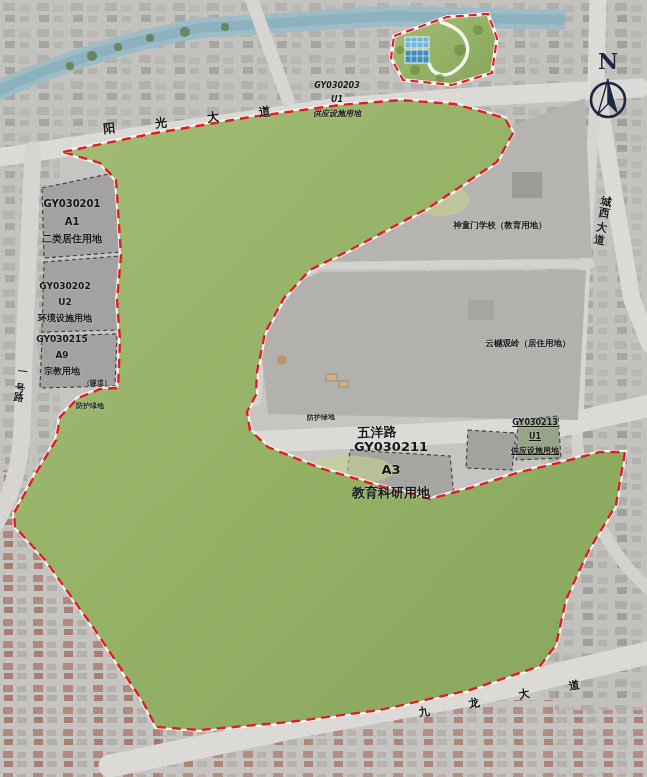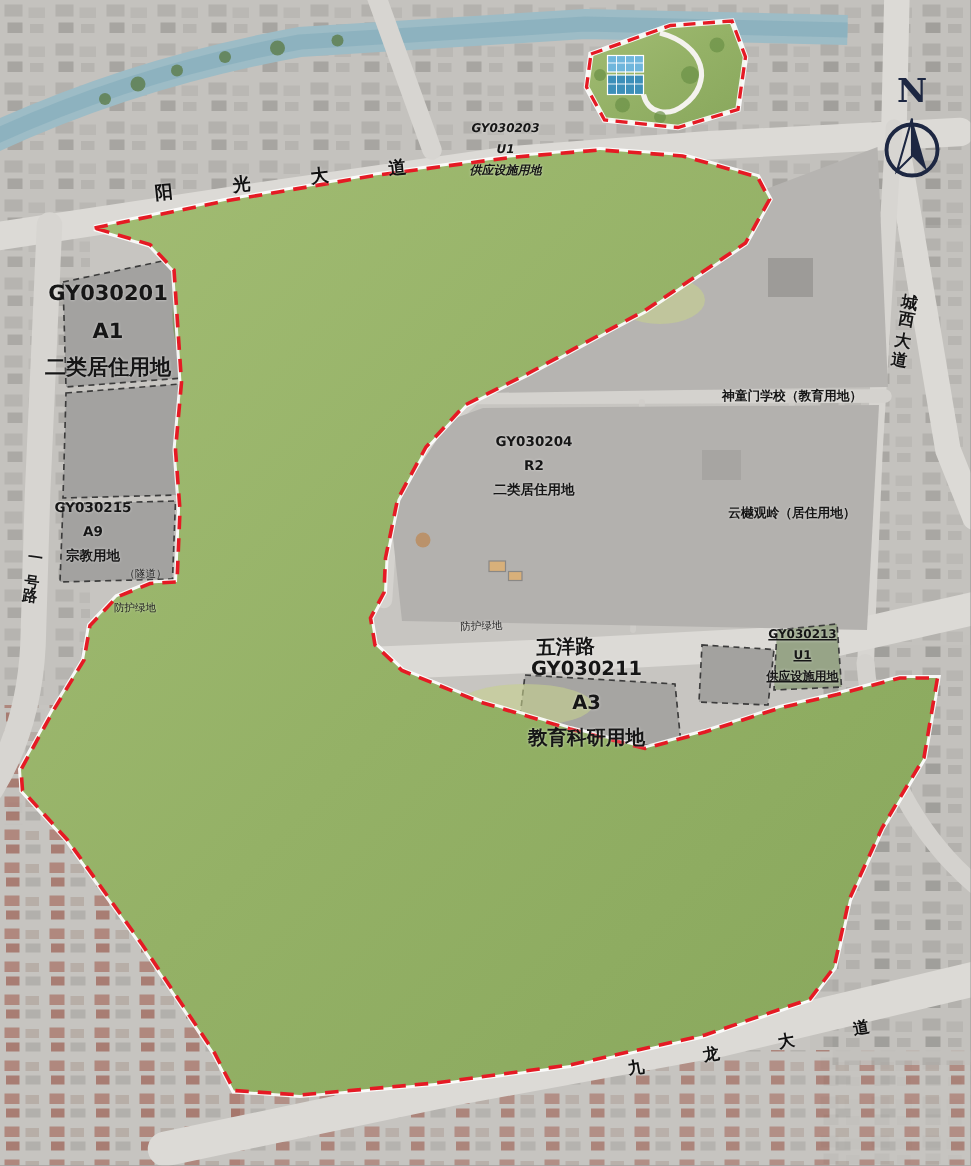--- a/index.html
+++ b/index.html
@@ -6,21 +6,21 @@
   #stage{position:relative;width:647px;height:777px;overflow:hidden;
          font-family:"DejaVu Sans",sans-serif;background:#c7c5c1;}
   #basemap{position:absolute;left:0;top:0;}
   .lbl{position:absolute;transform:translate(-50%,-50%);font-weight:bold;
        color:#161616;white-space:nowrap;text-align:center;line-height:1;
        text-shadow:0 0 2px rgba(255,255,255,.55);}
   .parcel-lbl span{display:block;line-height:1.75;}
   .road-lbl{letter-spacing:18px;font-size:12px;color:#111;}
   .vroad{writing-mode:vertical-lr;text-orientation:upright;letter-spacing:13px;
          font-size:11px;}
-  .small-lbl{font-size:7px;font-weight:normal;color:#222;}
+  .small-lbl{font-size:7px;font-weight:bold;color:#222;}
   .north{position:absolute;left:583px;top:50px;width:50px;height:78px;text-align:center;}
   .north .n{font-family:"DejaVu Serif",serif;font-size:22px;color:#1d2742;
             font-weight:bold;line-height:1;}
 </style>
 </head>
 <body>
 
 <div id="stage">
 
 <svg id="basemap" width="647" height="777" viewBox="0 0 647 777">
@@ -220,50 +220,50 @@
 <div class="north">
   <div class="n">N</div>
 </div>
 
 <div class="lbl road-lbl" style="left:196px;top:119px;transform:translate(-50%,-50%) rotate(-6deg);">阳 光 大 道</div>
 <div class="lbl vroad" style="left:604px;top:212px;transform:translate(-50%,-50%) rotate(10deg);">城西大道</div>
 <div class="lbl" style="left:377px;top:432px;font-size:13px;transform:translate(-50%,-50%) rotate(-2deg);">五洋路</div>
 <div class="lbl road-lbl" style="left:508px;top:697px;font-size:11px;transform:translate(-50%,-50%) rotate(-10deg);">九 龙 大 道</div>
 <div class="lbl vroad" style="left:21px;top:379px;font-size:10px;letter-spacing:9px;transform:translate(-50%,-50%) rotate(8deg);">一号路</div>
 
-<div class="lbl parcel-lbl" style="left:72px;top:221px;font-size:14px;">
+<div class="lbl parcel-lbl" style="left:72px;top:221px;font-size:10px;">
   <span>GY030201</span>
   <span>A1</span>
   <span>二类居住用地</span>
+</div>
+<div class="lbl parcel-lbl" style="left:65px;top:303px;font-size:9px;">
+  <span>GY030202</span>
+  <span>U2</span>
+  <span>环境设施用地</span>
 </div>
 <div class="lbl parcel-lbl" style="left:62px;top:356px;font-size:9px;">
   <span>GY030215</span>
   <span>A9</span>
   <span>宗教用地</span>
 </div>
 <div class="lbl parcel-lbl" style="left:337px;top:100px;font-size:8px;font-style:italic;">
   <span>GY030203</span>
   <span>U1</span>
   <span>供应设施用地</span>
 </div>
-<div class="lbl parcel-lbl" style="left:356px;top:312px;font-size:9px;">
-  <span>GY030204</span>
-  <span>R2</span>
-  <span>二类居住用地</span>
-</div>
 <div class="lbl parcel-lbl" style="left:391px;top:470px;font-size:13px;">
   <span>GY030211</span>
   <span>A3</span>
   <span>教育科研用地</span>
 </div>
 <div class="lbl parcel-lbl" style="left:535px;top:437px;font-size:8px;text-decoration:underline;">
   <span>GY030213</span>
   <span>U1</span>
   <span>供应设施用地</span>
 </div>
 
-<div class="lbl" style="left:528px;top:225px;font-size:8.5px;margin-top:40px;">神童门学校（教育用地）</div>
+<div class="lbl" style="left:500px;top:225px;font-size:8.5px;">神童门学校（教育用地）</div>
 <div class="lbl" style="left:528px;top:343px;font-size:8.5px;">云樾观岭（居住用地）</div>
 <div class="lbl small-lbl" style="left:97px;top:383px;">（隧道）</div>
 <div class="lbl small-lbl" style="left:90px;top:406px;">防护绿地</div>
 <div class="lbl small-lbl" style="left:321px;top:418px;transform:translate(-50%,-50%) rotate(-2deg);">防护绿地</div>
 
 </div>
 
 </body></html>

